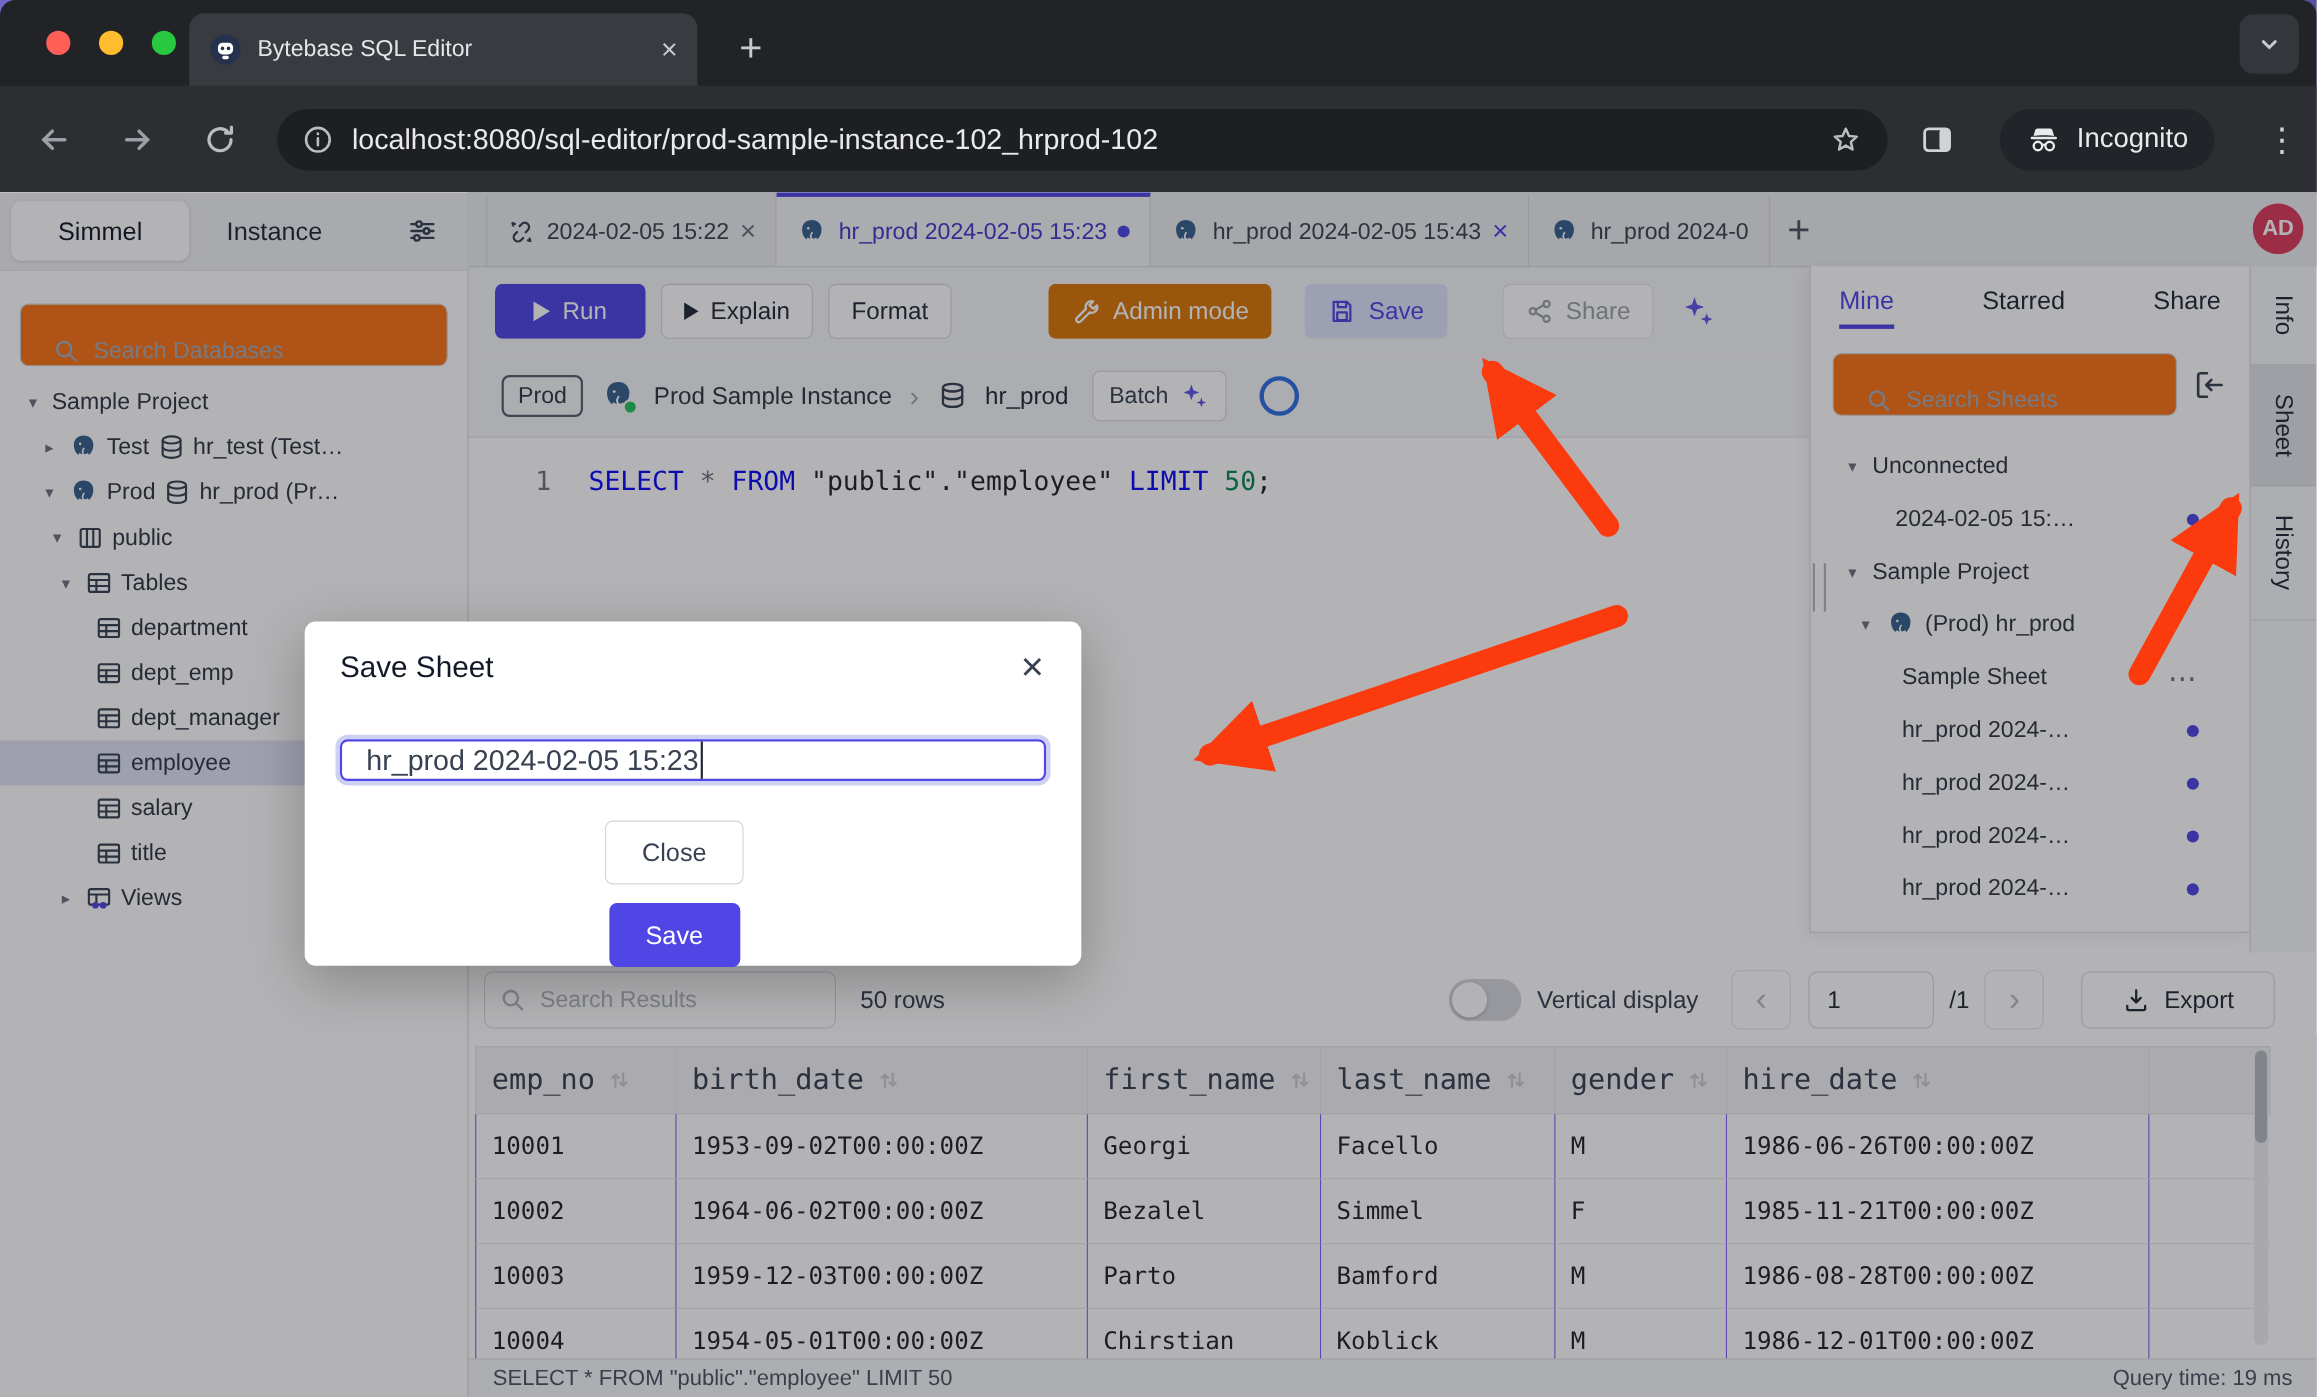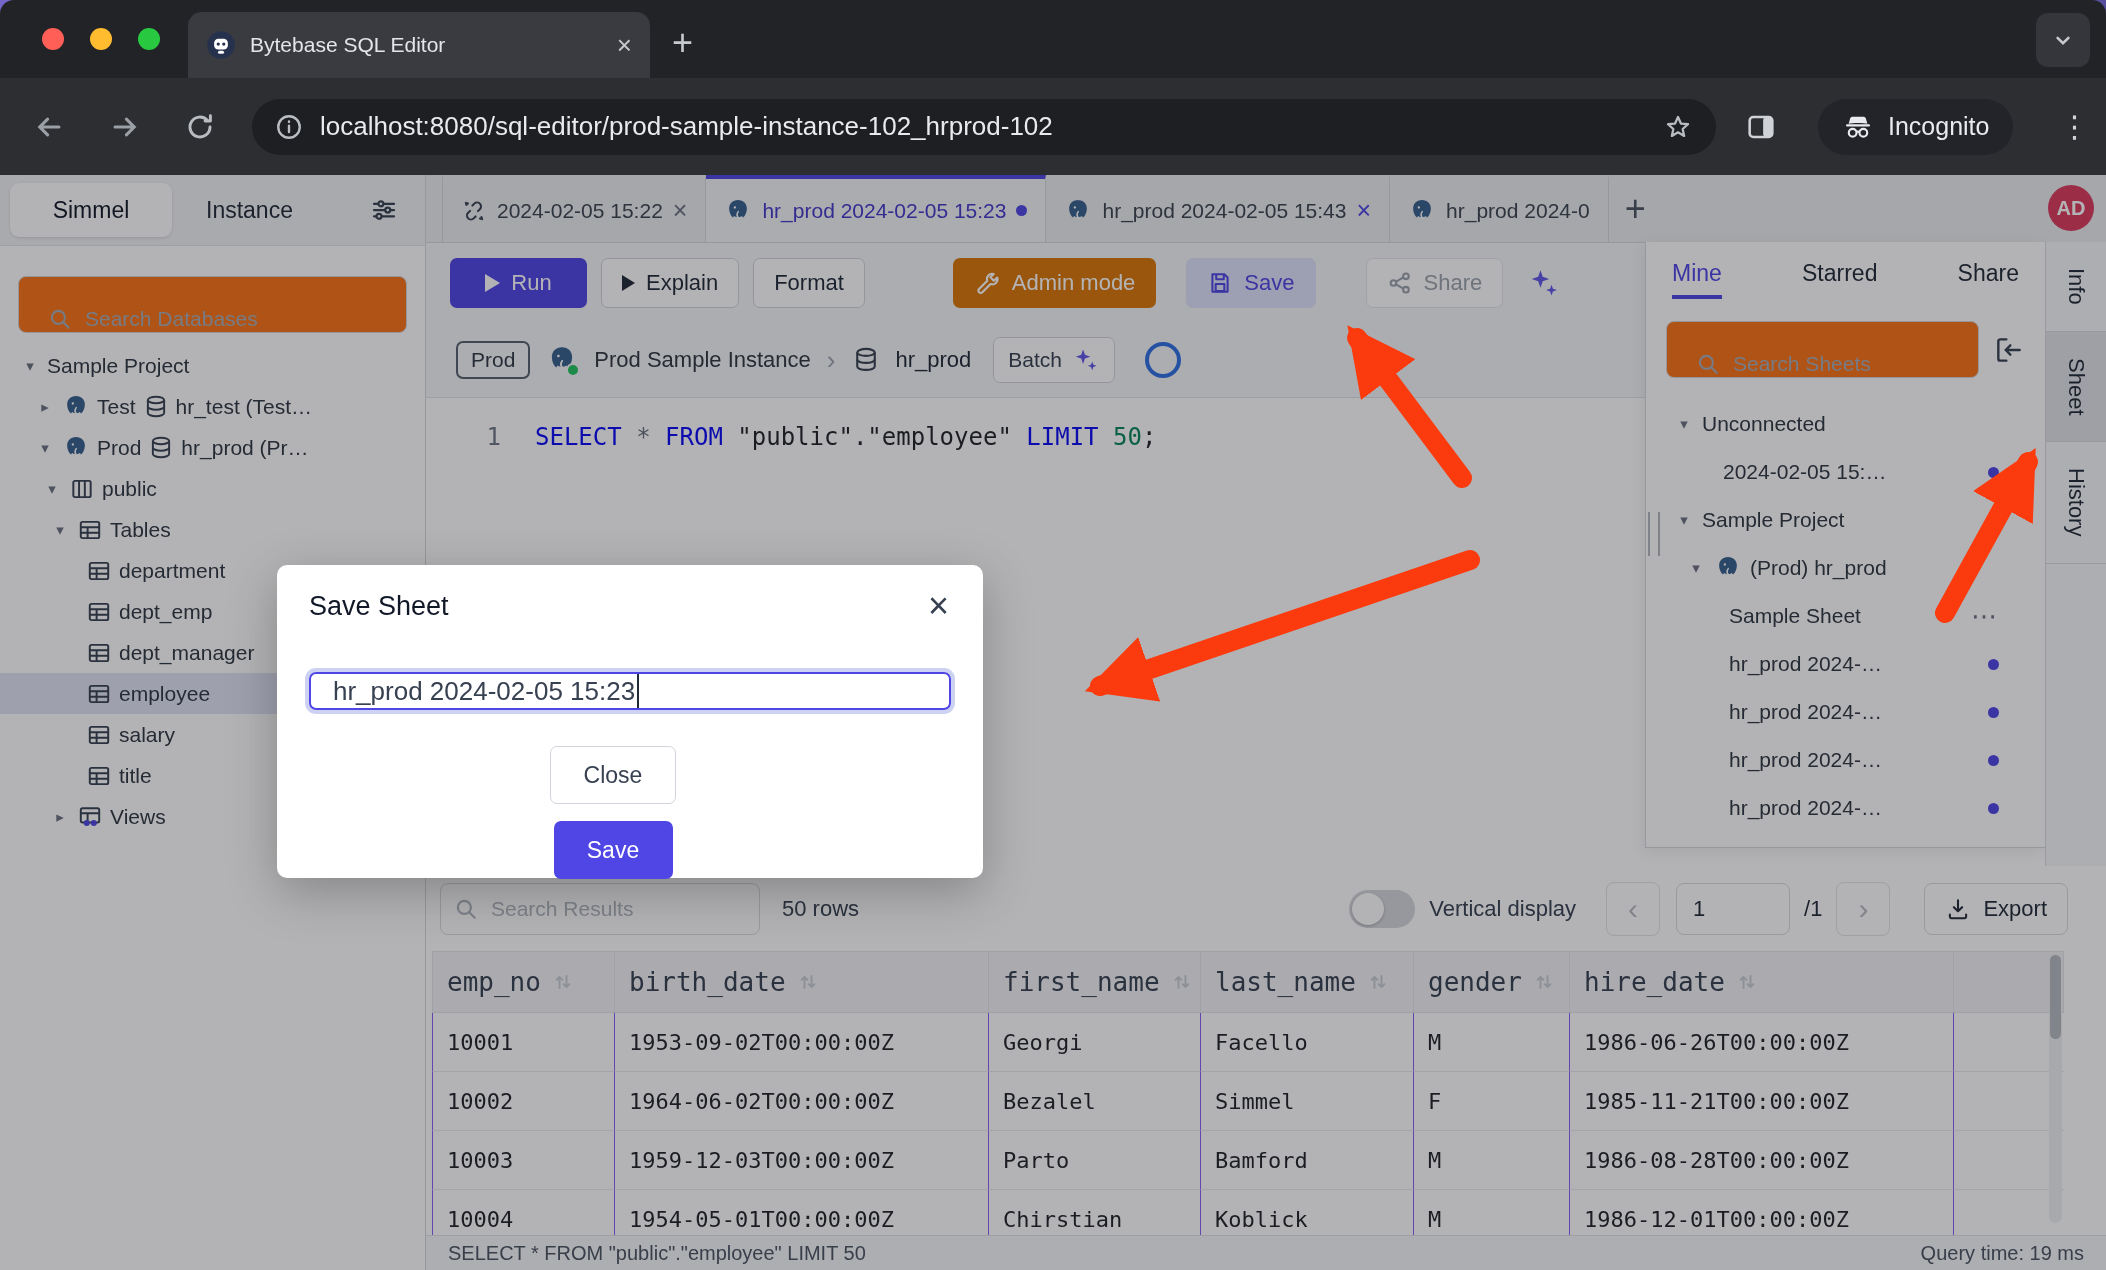--- a/index.html
+++ b/index.html
@@ -11,21 +11,21 @@
     -webkit-font-smoothing:antialiased;
   }
   .window{width:2106px;height:1270px;border-radius:14px 14px 0 0;overflow:hidden;
     display:flex;flex-direction:column;position:relative;}
   
   .chrome{height:175px;background:#222327;flex:0 0 auto;position:relative;}
   .tabstrip{height:78px;position:relative;display:flex;align-items:center;}
   .lights{display:flex;gap:26px;margin-left:42px;}
   .light{width:22px;height:22px;border-radius:50%;}
   .l-red{background:#ff5f57}.l-yellow{background:#febc2e}.l-green{background:#28c840}
-  .btab{position:absolute;left:188px;top:12px;width:462px;height:66px;background:#3a3b40;
+  .btab{position:absolute;left:172px;top:12px;width:462px;height:66px;background:#3a3b40;
     border-radius:14px 14px 0 0;display:flex;align-items:center;padding:0 18px;box-sizing:border-box;gap:14px;}
   .btab-title{color:#e3e5e8;font-size:21px;flex:1;white-space:nowrap;overflow:hidden;}
   .btab-close{color:#c6c9cd;font-size:26px;line-height:1;cursor:default;}
   .newtab{position:absolute;left:672px;top:22px;color:#c6c9cd;font-size:36px;font-weight:300;}
   .tabsearch{position:absolute;right:16px;top:13px;width:54px;height:54px;border-radius:12px;
     background:#35363b;display:flex;align-items:center;justify-content:center;color:#c6c9cd;}
   .navbar{height:97px;background:#2d2e32;display:flex;align-items:center;}
   .navicons{display:flex;align-items:center;gap:42px;margin-left:32px;color:#9aa0a6;font-size:34px;}
   .navicons .en{color:#b9bdc2;}
   .urlpill{margin-left:36px;width:1464px;height:56px;background:#1e1f23;border-radius:28px;
@@ -119,21 +119,21 @@
     box-shadow:0 1px 3px rgba(0,0,0,.25);}
   .toggle-label{margin-left:14px;font-size:22px;color:#374151;}
   .pgbtn{margin-left:30px;width:52px;height:52px;border:1px solid #e1e3e7;border-radius:8px;display:flex;
     align-items:center;justify-content:center;color:#b6bac2;font-size:30px;}
   .pageinput{margin-left:16px;width:114px;height:52px;border:1px solid #d8dade;border-radius:8px;
     font-size:22px;color:#1f2937;padding:0 16px;box-sizing:border-box;outline:none;
     font-family:"Liberation Sans",sans-serif;}
   .pagetotal{margin-left:14px;font-size:22px;color:#1f2937;}
   .nextbtn{margin-left:14px;}
   .btn-export{margin-left:34px;height:52px;border:1px solid #d8dade;border-radius:8px;background:#fff;
-    display:flex;align-items:center;gap:12px;padding:0 20px;font-size:22px;color:#1f2937;}
+    display:flex;align-items:center;gap:12px;padding:0 36px;font-size:22px;color:#1f2937;}
   .tablewrap{height:294px;position:relative;overflow:hidden;padding:10px 42px 0 6px;box-sizing:border-box;flex:0 0 auto;}
   .grid{display:grid;grid-template-columns:182px 374px 212px 213px 156px 384px 1fr;
     font-family:"DejaVu Sans Mono",monospace;}
   .th{background:#f3f4f6;border:1px solid #e3e5e9;border-right:none;height:62px;display:flex;
     align-items:center;padding:0 14px;box-sizing:border-box;font-size:26px;color:#374151;gap:10px;}
   .grid .th:last-child{border-right:1px solid #e3e5e9;}
   .sorticon{color:#c8ccd2;}
   .td{height:59px;border-bottom:1px solid #e8eaed;border-left:1px solid #8b5cf6;display:flex;
     align-items:center;padding:0 14px;box-sizing:border-box;font-size:22px;color:#1f2328;white-space:nowrap;overflow:hidden;}
   .vscroll{position:absolute;right:44px;top:12px;width:13px;height:270px;background:#eef0f2;border-radius:7px;}

